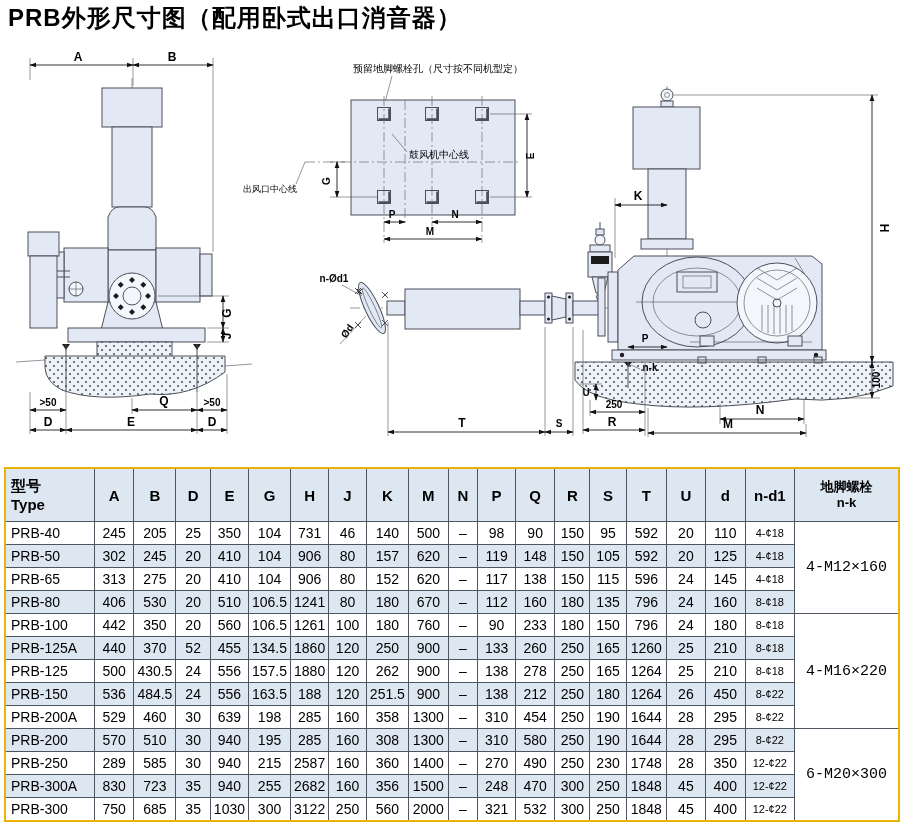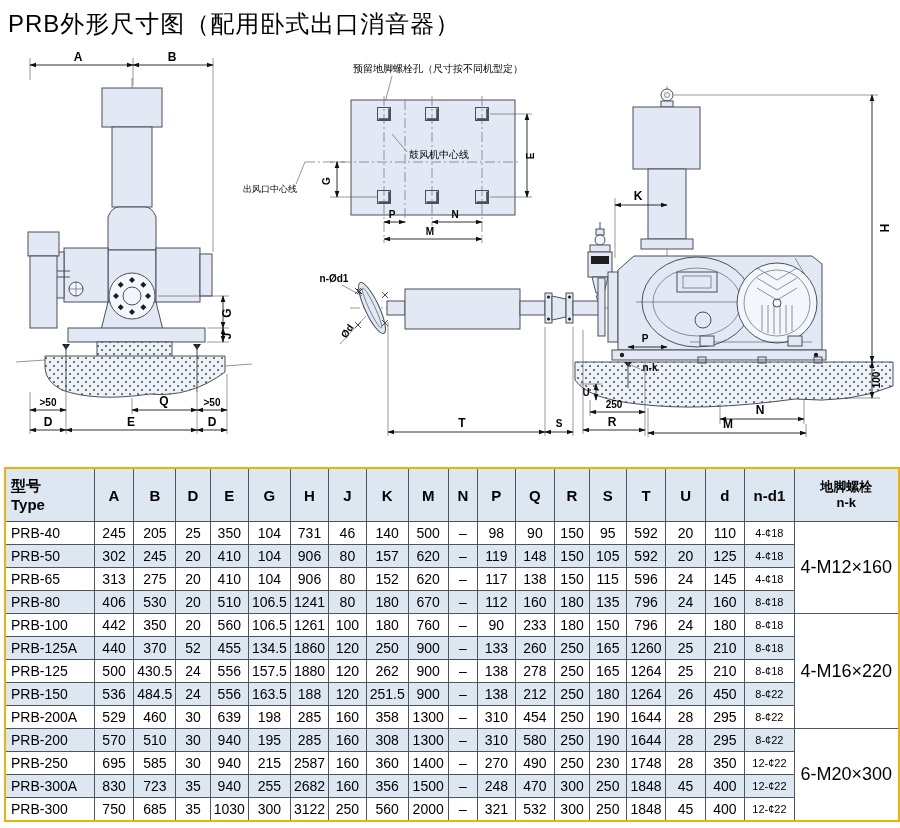--- a/index.html
+++ b/index.html
@@ -1,18 +1,18 @@
 <!DOCTYPE html>
 <html><head>
 <meta charset="utf-8">
 <style>
   html,body{margin:0;padding:0;background:#fff;}
   body{width:900px;height:828px;position:relative;overflow:hidden;
        font-family:"Liberation Sans","DejaVu Sans",sans-serif;color:#000;}
-  .title{position:absolute;left:8px;top:8px;font-size:24px;font-weight:normal;letter-spacing:1px;}
+  .title{position:absolute;left:8px;top:2px;font-size:24px;font-weight:bold;letter-spacing:1px;}
   #drawing{position:absolute;left:0;top:45px;}
   .unit{position:absolute;top:441px;right:18px;font-size:12px;font-weight:bold;margin-top:44px;}
   
   .f{fill:#e2e8f4;stroke:#4a4f5a;stroke-width:1;}
   .f2{fill:#f3f6fb;stroke:#4a4f5a;stroke-width:1;}
   .ln{fill:none;stroke:#4a4f5a;stroke-width:1;}
   .thin{fill:none;stroke:#4a4f5a;stroke-width:.6;}
   .cl{fill:none;stroke:#6a6f78;stroke-width:.7;stroke-dasharray:10 3 2 3;}
   .ext{fill:none;stroke:#555;stroke-width:.6;}
   .dim{fill:none;stroke:#1c1c1c;stroke-width:.9;marker-start:url(#ar);marker-end:url(#ar);}
@@ -26,21 +26,21 @@
              font-size:14px;}
   table.dims th,table.dims td{border:1px solid #4d5560;padding:0 3px;height:22px;
              text-align:center;overflow:hidden;white-space:nowrap;}
   table.dims{border:2px solid #eab308;}
   table.dims thead th{background:#dde7f2;font-weight:bold;font-size:15px;height:52px;}
   table.dims th.typeh{text-align:left;padding-left:5px;font-size:15px;}
   table.dims th.anch{font-size:13px;line-height:1.25;}
   table.dims tr.alt td{background:#dde7f2;}
   table.dims td.typec{text-align:left;padding-left:5px;}
   table.dims td.nd1c{font-size:11px;text-align:center;}
-  table.dims td.anchc{background:#fff !important;font-size:18px;}
+  table.dims td.anchc{background:#fff !important;font-size:15px;font-family:Liberation Mono, monospace;}
 </style>
 </head>
 <body>
 
 <div class="title">PRB外形尺寸图（配用卧式出口消音器）</div>
 
 <svg id="drawing" width="900" height="420" viewBox="0 45 900 420">
   <defs>
     <pattern id="stip" width="8" height="8" patternUnits="userSpaceOnUse">
       <rect width="8" height="8" fill="#eef2f9"></rect>
@@ -587,21 +587,21 @@
         <td>250</td>
         <td>190</td>
         <td>1644</td>
         <td>28</td>
         <td>295</td>
         <td class="nd1c">8-¢22</td>
         <td class="anchc" rowspan="4">6-M20×300</td>
       </tr>
       <tr>
         <td class="typec">PRB-250</td>
-        <td>695</td>
+        <td>289</td>
         <td>585</td>
         <td>30</td>
         <td>940</td>
         <td>215</td>
         <td>2587</td>
         <td>160</td>
         <td>360</td>
         <td>1400</td>
         <td>–</td>
         <td>270</td>

